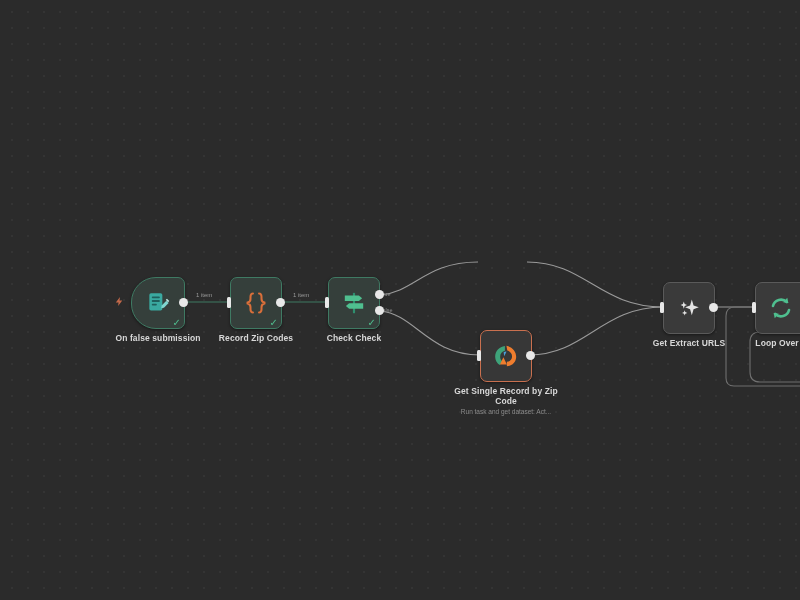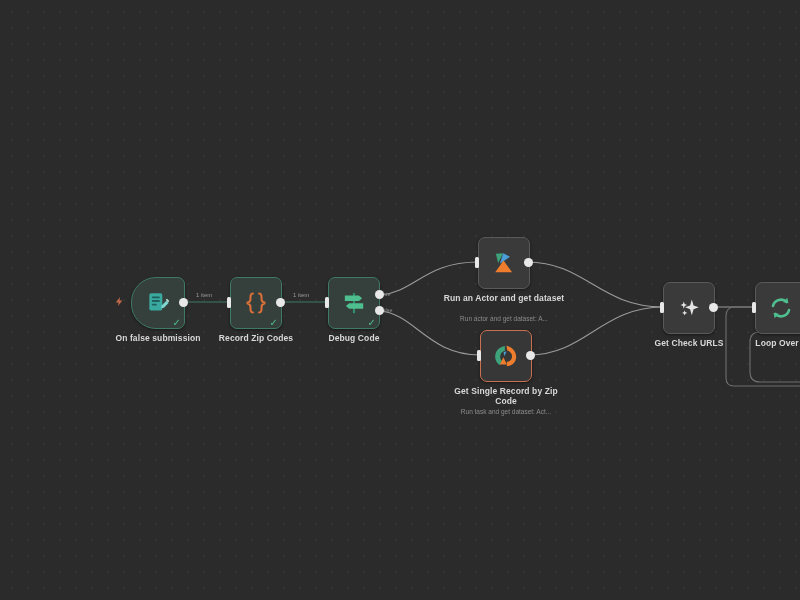--- a/index.html
+++ b/index.html
@@ -232,39 +232,26 @@
       <svg class="node-icon" viewBox="0 0 24 24">
         <rect x="11" y="2.5" width="2" height="19" rx="0.8" fill="#2f8f6e"></rect>
         <path d="M3.5 5 h13 l3 2.6 -3 2.6 h-13 z" fill="#4fbf8f"></path>
         <path d="M20.5 12.2 h-13 l-3 2.6 3 2.6 h13 z" fill="#4fbf8f"></path>
       </svg>
       <span class="node-check">✓</span>
     </div>
     <div class="ep ep-in" style="left:-3px; top:20px;"></div>
     <div class="ep ep-out" style="left:47px; top:13px;"></div>
     <div class="ep ep-out" style="left:47px; top:29px;"></div>
-    <div class="node-label">Debug Code</div>
+    <div class="node-label">Check Check</div>
   </div>
 
   <div class="branch-label" style="left:381px; top:291px;">true</div>
   <div class="branch-label" style="left:381px; top:307px;">false</div>
 
-  <div class="node" style="left:478px; top:237px;">
-    <div class="node-box plain">
-      <svg class="node-icon" viewBox="0 0 24 24">
-        <path d="M4.5 3.5 L11.4 3.0 L6.6 12.0 Z" fill="#3ea37a"></path>
-        <path d="M11.4 3.0 L17.6 6.2 L8.2 12.6 Z" fill="#4a9fd8"></path>
-        <path d="M11.6 9.8 L19.5 20.6 L3.9 20.6 Z" fill="#ef7d2e"></path>
-      </svg>
-    </div>
-    <div class="ep ep-in" style="left:-3px; top:20px;"></div>
-    <div class="ep ep-out" style="left:46px; top:21px;"></div>
-    <div class="node-label">Run an Actor and get dataset</div>
-    <div class="node-sublabel" style="top:78px;">Run actor and get dataset: A...</div>
-  </div>
 
   <div class="node" style="left:480px; top:330px;">
     <div class="node-box selected">
       <svg class="node-icon" viewBox="0 0 24 24">
         <path d="M12.4 2.6 C17.6 3.4 21.4 7.6 21.4 12.6 C21.4 17.4 17.6 21.2 12.8 21.4
                  L12.8 17.4 C15.6 17.2 17.6 15.0 17.6 12.4 C17.6 9.8 15.8 7.6 13.2 7.0 Z" fill="#ef7d2e"></path>
         <path d="M11.0 2.8 L11.0 7.2 C8.4 7.8 6.6 10.0 6.6 12.6 C6.6 14.4 7.4 16.0 8.8 17.0
                  L6.2 20.4 C3.6 18.6 2.0 15.8 2.0 12.6 C2.0 7.6 5.8 3.5 11.0 2.8 Z" fill="#3ea37a"></path>
         <path d="M9.8 8.6 C10.6 8.0 11.6 7.8 12.4 8.0 L10.4 12.2 Z" fill="#4a9fd8"></path>
         <path d="M9.6 13.2 L12.8 19.8 L6.4 19.8 Z" fill="#ef7d2e"></path>
@@ -282,21 +269,21 @@
         <path d="M14.6 4.2 L16.2 9.6 L21.0 11.4 L16.2 13.2 L14.6 18.8 L13.0 13.2 L8.4 11.4
                  L13.0 9.6 Z" fill="#e4e4e4"></path>
         <path d="M7.2 6.0 L8.0 8.4 L10.2 9.3 L8.0 10.2 L7.2 12.6 L6.4 10.2 L4.2 9.3
                  L6.4 8.4 Z" fill="#e4e4e4"></path>
         <path d="M8.0 14.0 L8.6 15.8 L10.4 16.5 L8.6 17.2 L8.0 19.0 L7.4 17.2 L5.6 16.5
                  L7.4 15.8 Z" fill="#e4e4e4"></path>
       </svg>
     </div>
     <div class="ep ep-in" style="left:-3px; top:20px;"></div>
     <div class="ep ep-out" style="left:46px; top:21px;"></div>
-    <div class="node-label">Get Check URLS</div>
+    <div class="node-label">Get Extract URLS</div>
   </div>
 
   <div class="node" style="left:755px; top:282px;">
     <div class="node-box plain">
       <svg class="node-icon" viewBox="0 0 24 24">
         <path d="M4.6 10.2 A7.6 7.6 0 0 1 17.4 6.6" fill="none" stroke="#4fbf8f" stroke-width="2.4" stroke-linecap="round"></path>
         <path d="M19.4 13.8 A7.6 7.6 0 0 1 6.6 17.4" fill="none" stroke="#4fbf8f" stroke-width="2.4" stroke-linecap="round"></path>
         <path d="M17.8 2.6 L18.8 7.4 L14.0 6.6 Z" fill="#4fbf8f"></path>
         <path d="M6.2 21.4 L5.2 16.6 L10.0 17.4 Z" fill="#4fbf8f"></path>
       </svg>

